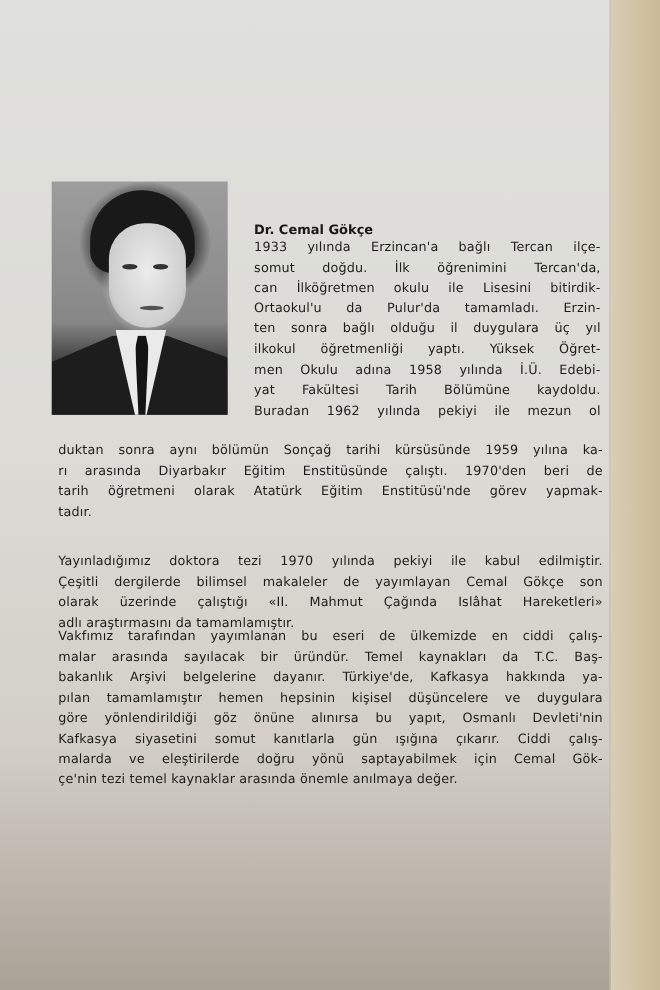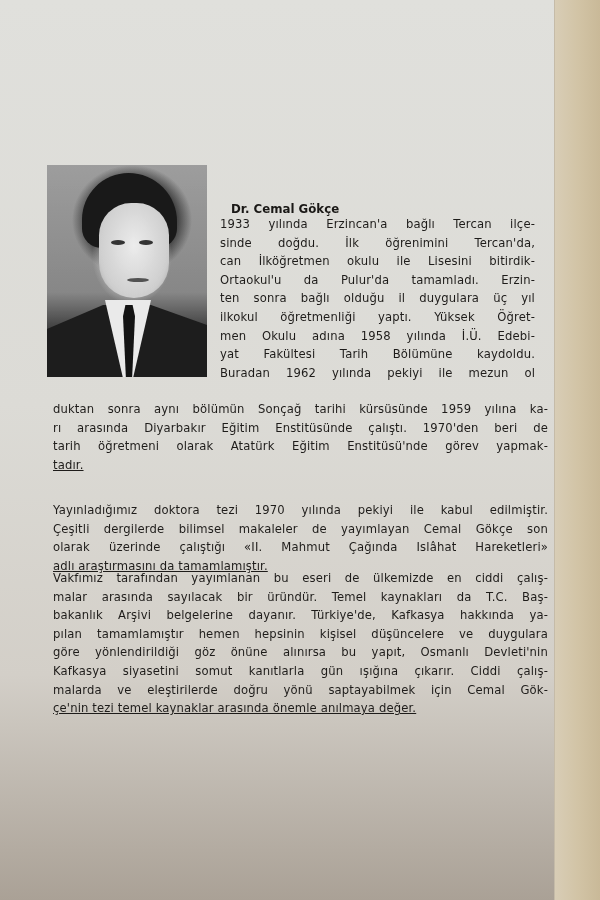--- a/index.html
+++ b/index.html
@@ -117,38 +117,37 @@
     }
     .bio-title {
       position: absolute;
       left: 231px;
       top: 202px;
       font-weight: bold;
       font-size: 11.8px;
       color: #1a1816;
     }
     .bio-lines {
-      left: 220px;
+      left: 231px;
       top: 215px;
       width: 315px;
       text-align: justify;
     }
     .full-lines {
       left: 53px;
       width: 495px;
     }
     .line {
       display: block;
       white-space: nowrap;
       text-align-last: justify;
       text-align: justify;
     }
     .line.last {
       text-align-last: left;
-      text-decoration: underline;
     }
     #para-career { top: 400px; }
     #para-thesis { top: 501px; }
     #para-foundation { top: 569px; }
   </style>
 </head>
 <body>
 
 <div class="page">
 
@@ -160,21 +159,21 @@
     <div class="mouth"></div>
     <div class="jacket"></div>
     <div class="shirt"></div>
     <div class="tie"></div>
   </div>
 
   <div class="bio-title">Dr. Cemal Gökçe</div>
 
   <div class="text bio-lines">
     <span class="line">1933 yılında Erzincan'a bağlı Tercan ilçe-</span>
-    <span class="line">sinde doğdu. İlk öğrenimini Tercan'da,</span>
+    <span class="line">somut doğdu. İlk öğrenimini Tercan'da,</span>
     <span class="line">can İlköğretmen okulu ile Lisesini bitirdik-</span>
     <span class="line">Ortaokul'u da Pulur'da tamamladı. Erzin-</span>
     <span class="line">ten sonra bağlı olduğu il duygulara üç yıl</span>
     <span class="line">ilkokul öğretmenliği yaptı. Yüksek Öğret-</span>
     <span class="line">men Okulu adına 1958 yılında İ.Ü. Edebi-</span>
     <span class="line">yat Fakültesi Tarih Bölümüne kaydoldu.</span>
     <span class="line">Buradan 1962 yılında pekiyi ile mezun ol</span>
   </div>
 
   <div class="text full-lines" id="para-career">

